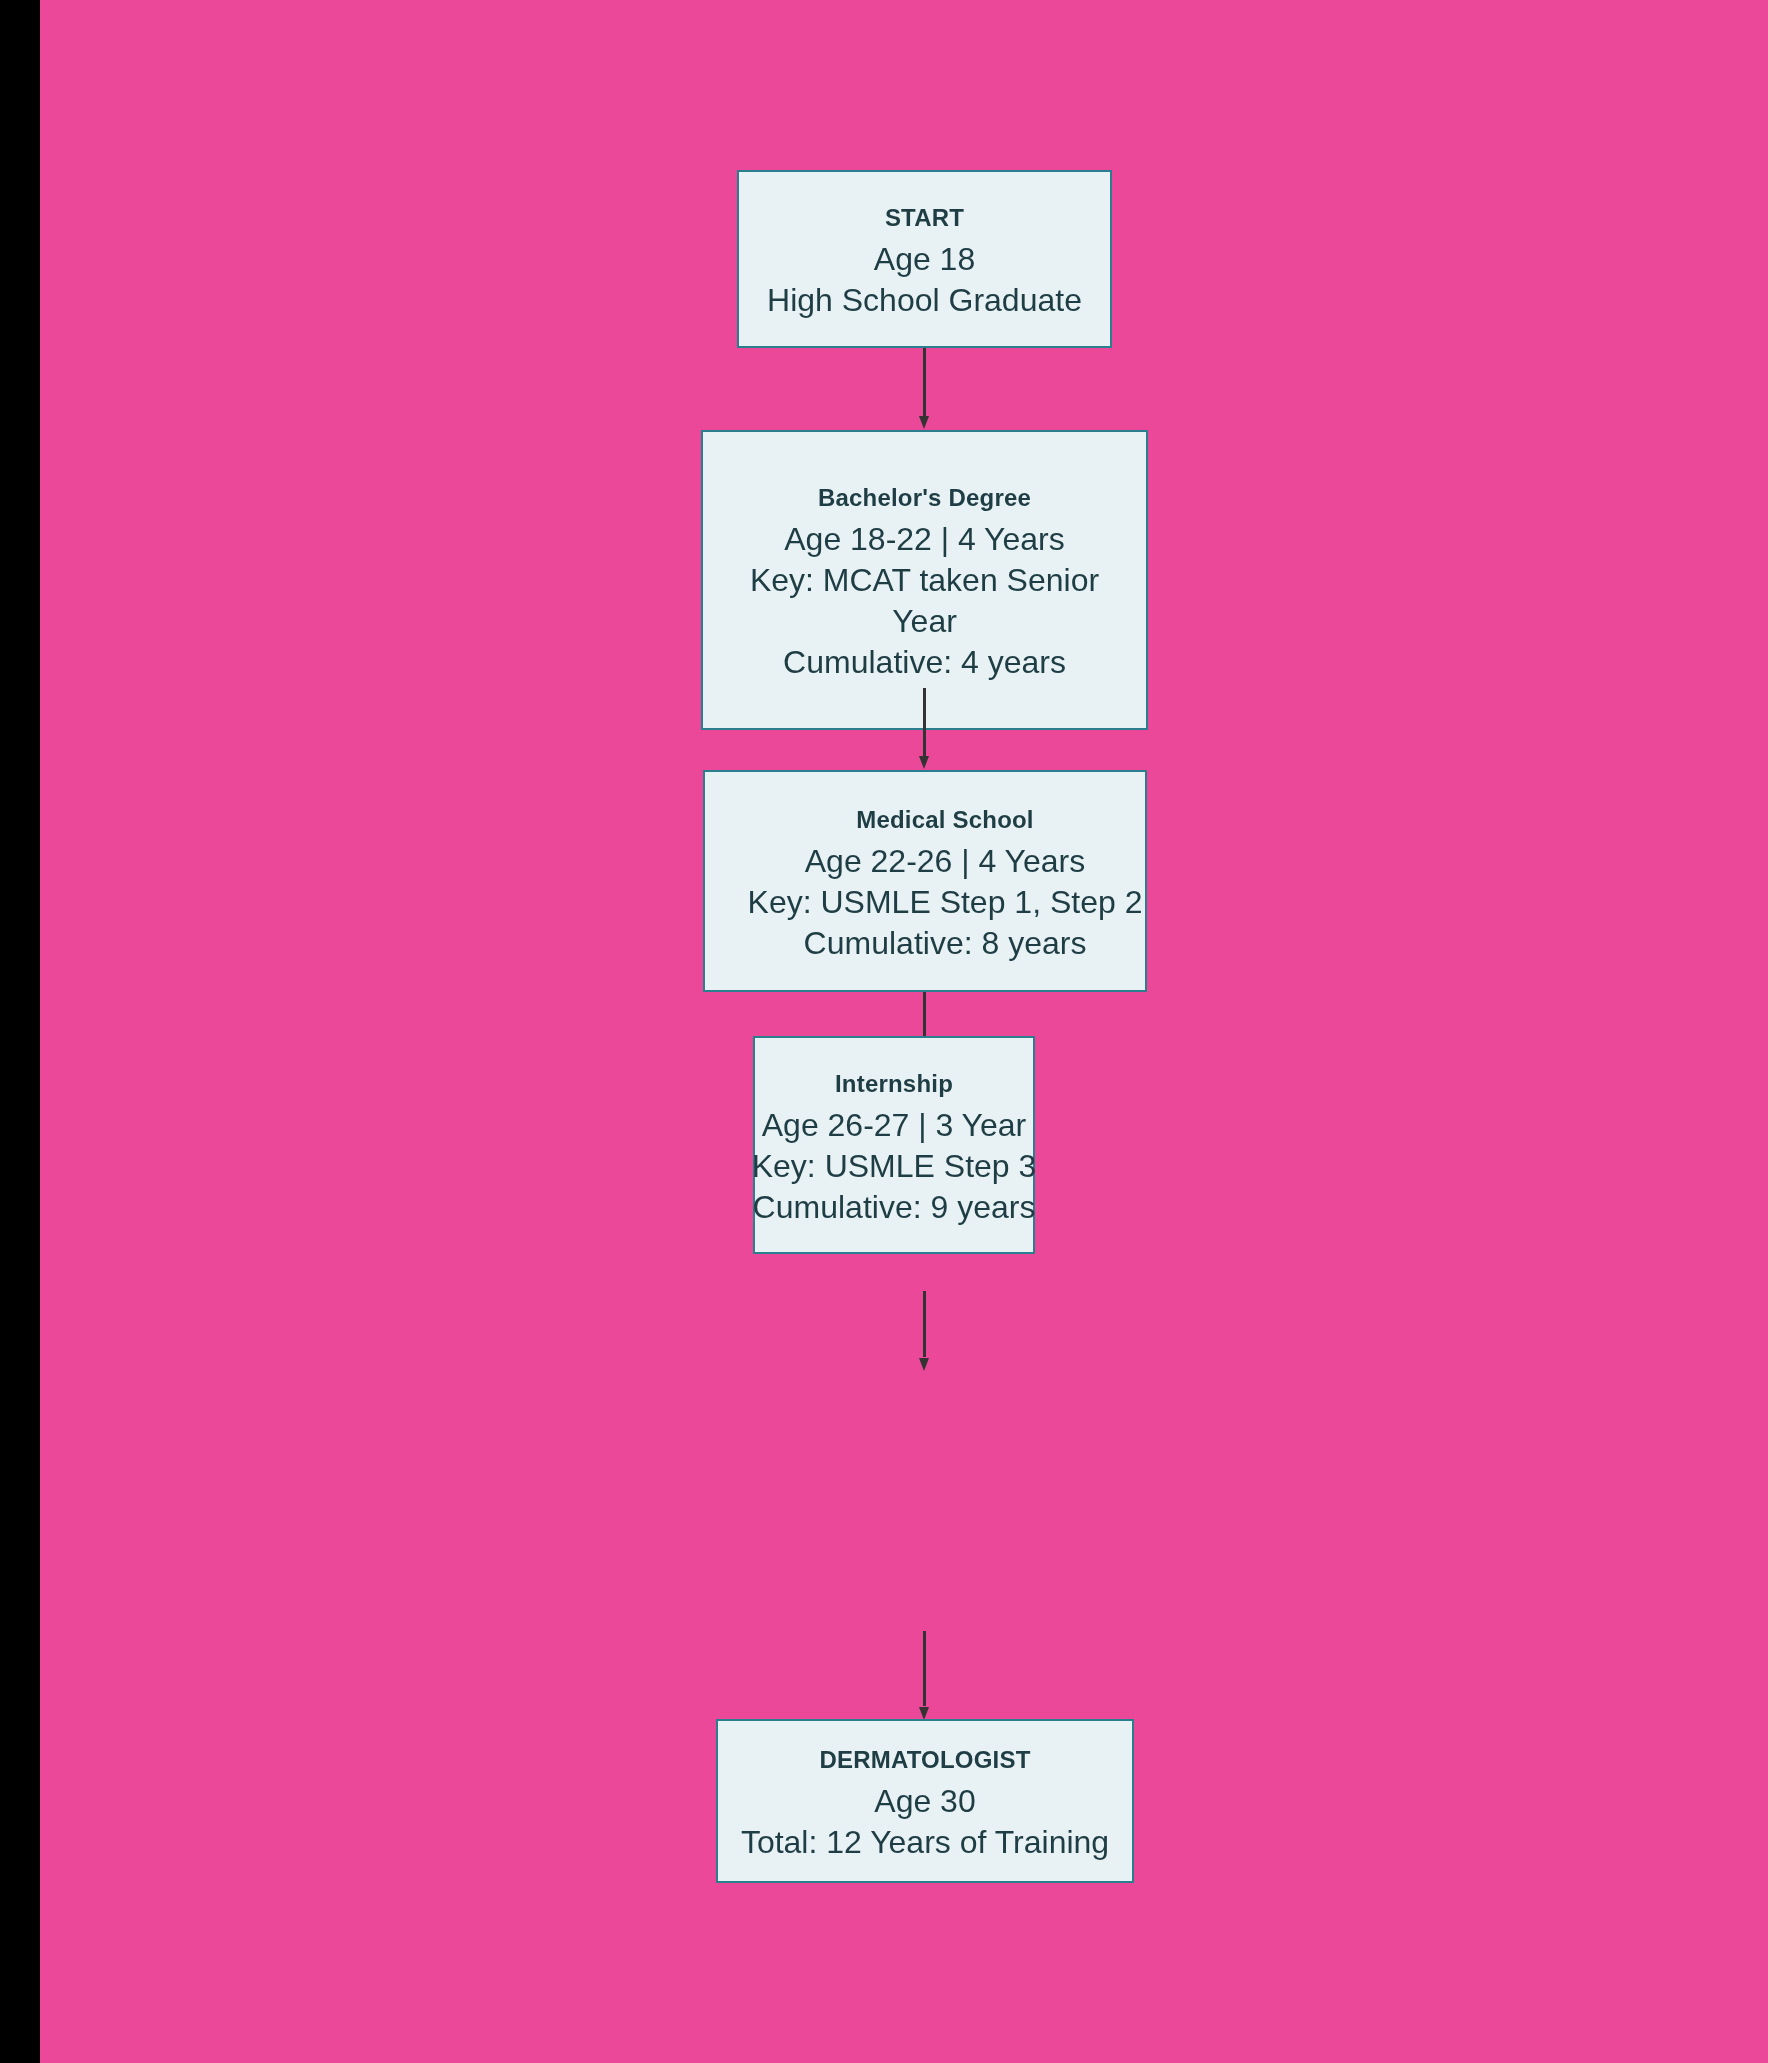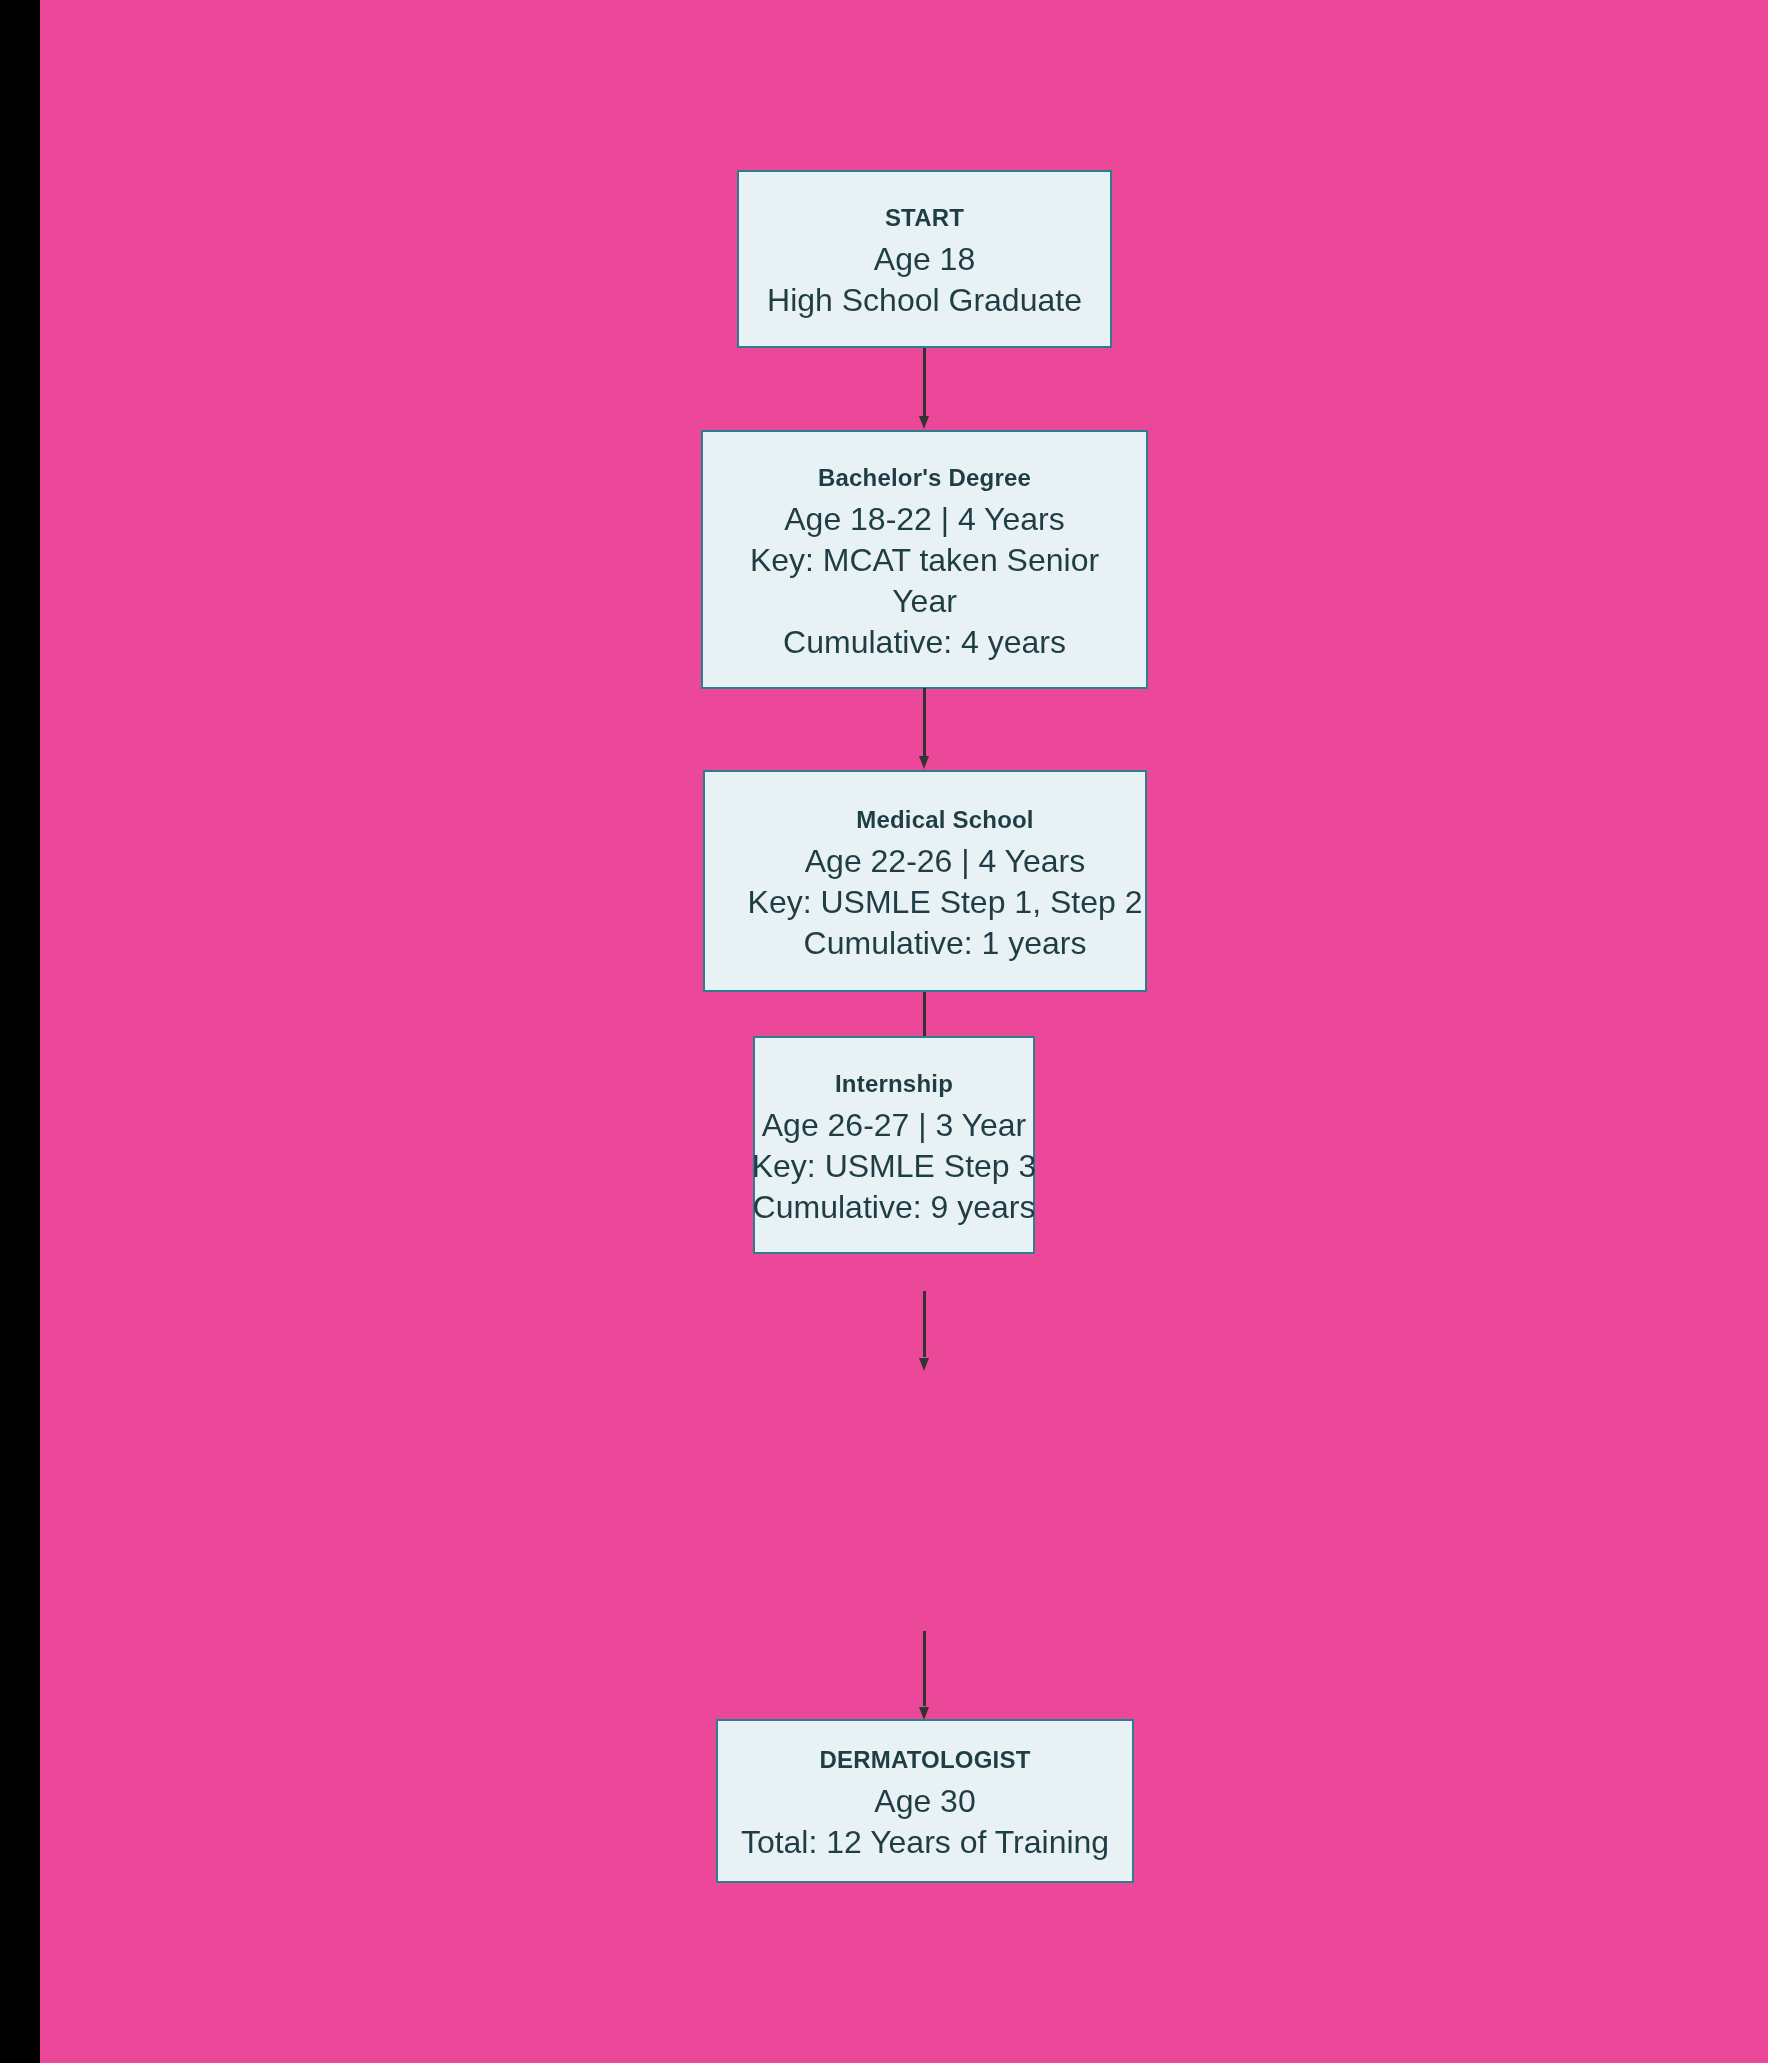--- a/index.html
+++ b/index.html
@@ -50,21 +50,21 @@
     white-space: nowrap;
   }
 
   .node-line.wrap {
     white-space: normal;
     max-width: 355px;
   }
 
   
   #node-start        { left: 697px; top: 170px;  width: 375px; height: 178px; }
-  #node-bachelors    { left: 661px; top: 430px;  width: 447px; height: 259px; }
+  #node-bachelors    { left: 661px; top: 430px;  width: 447px; height: 300px; }
   #node-medschool    { left: 663px; top: 770px;  width: 444px; height: 222px; padding-left: 40px; }
   #node-internship   { left: 713px; top: 1036px; width: 282px; height: 218px; }
   #node-residency    { left: 661px; top: 1370px; width: 447px; height: 260px; }
   #node-dermatologist{ left: 676px; top: 1719px; width: 418px; height: 164px; }
 
   
   .connector {
     position: absolute;
     left: 879px;
     width: 11.3px;
@@ -123,21 +123,21 @@
 
   <div class="connector" id="conn-2">
     <div class="shaft"></div>
     <div class="head"></div>
   </div>
 
   <div class="node" id="node-medschool">
     <div class="node-title">Medical School</div>
     <div class="node-line">Age 22-26 | 4 Years</div>
     <div class="node-line">Key: USMLE Step 1, Step 2</div>
-    <div class="node-line">Cumulative: 1 years</div>
+    <div class="node-line">Cumulative: 8 years</div>
   </div>
 
   <div class="connector" id="conn-3">
     <div class="shaft"></div>
     <div class="head"></div>
   </div>
 
   <div class="node" id="node-internship">
     <div class="node-title">Internship</div>
     <div class="node-line">Age 26-27 | 3 Year</div>

